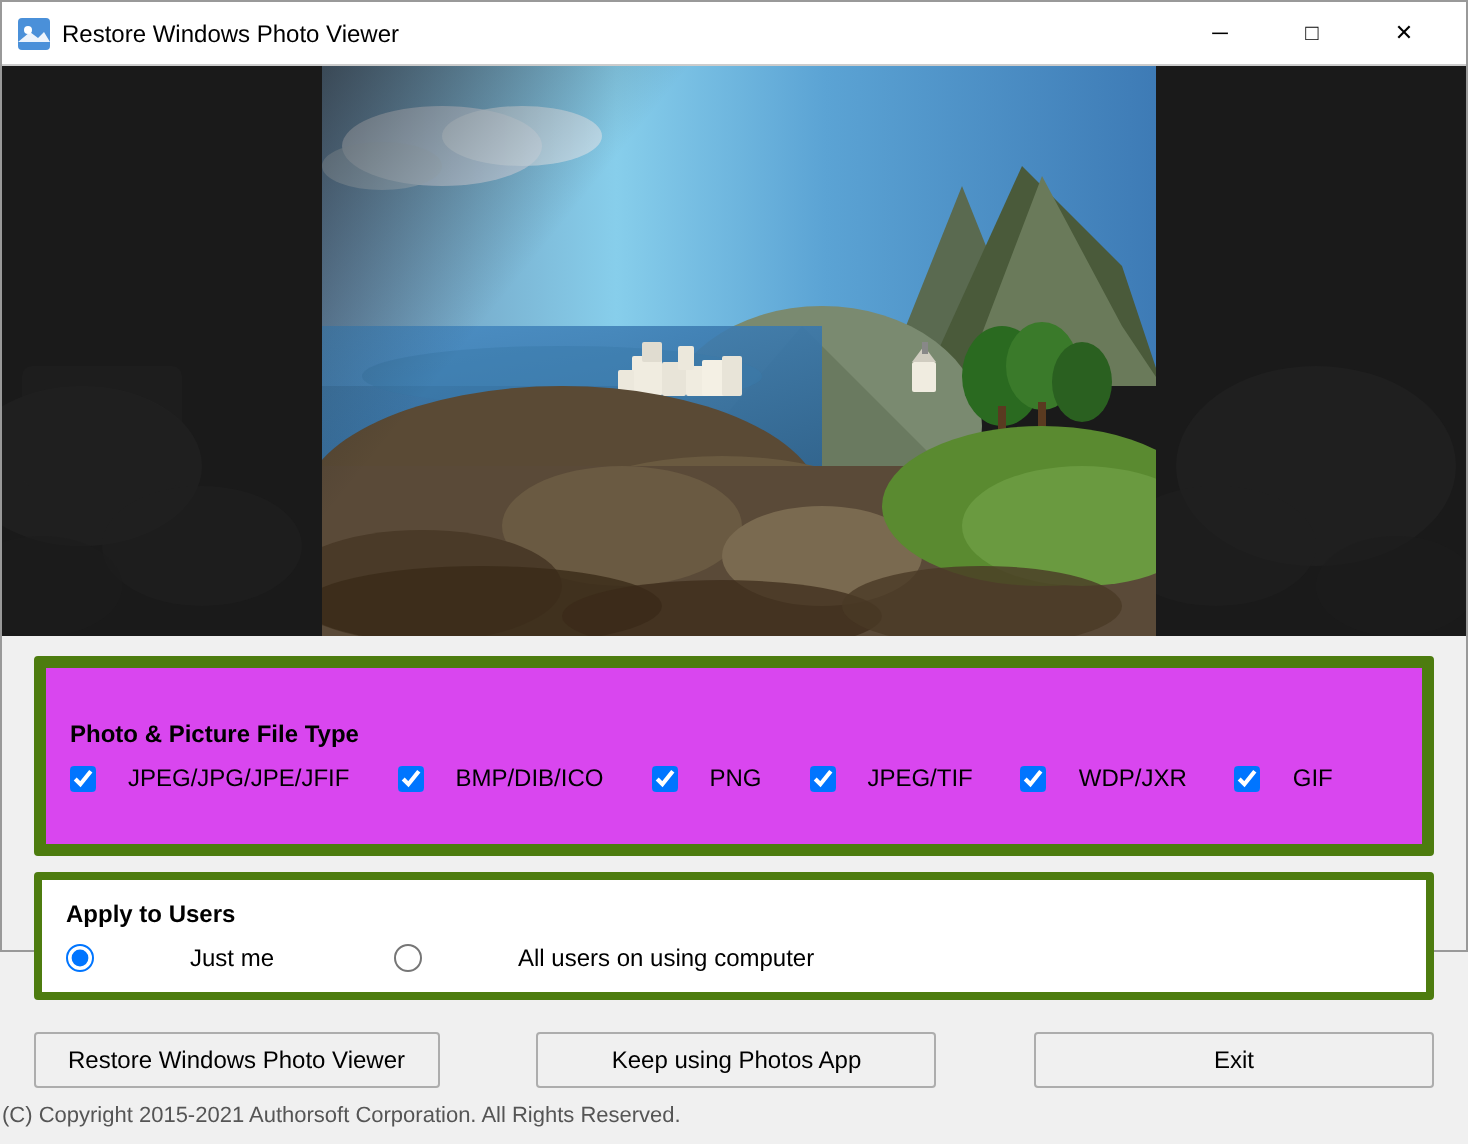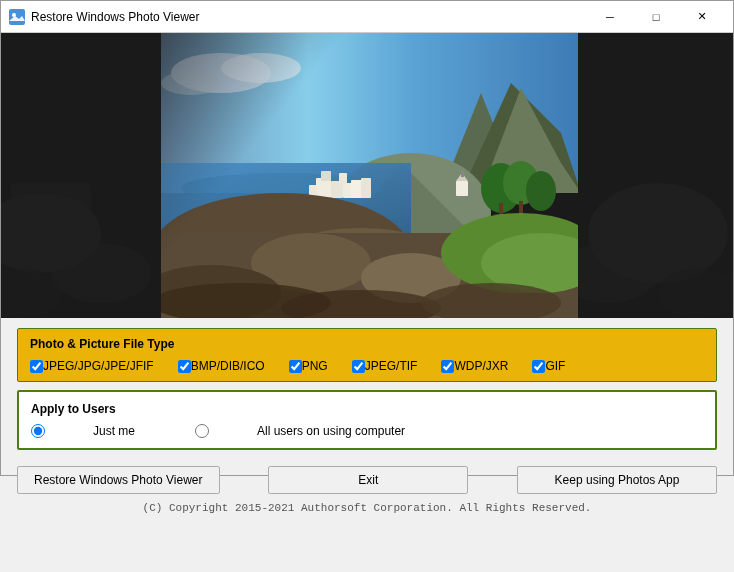--- a/index.html
+++ b/index.html
@@ -92,57 +92,57 @@
     .content {
       flex: 1;
       padding: 10px 16px;
       display: flex;
       flex-direction: column;
       gap: 8px;
     }
 
     
     .section {
-      background: #eab308;
-      border: 1px solid #4d7c0f;
+      background: #d946ef;
+      border: 6px solid #4d7c0f;
       border-radius: 2px;
-      padding: 8px 12px;
+      padding: 26px 12px;
     }
     .section-title {
       font-size: 12px;
       font-weight: 600;
       margin-bottom: 8px;
     }
     .checkboxes-row {
       display: flex;
       align-items: center;
       gap: 0;
       flex-wrap: wrap;
     }
     .checkbox-item {
       display: flex;
       align-items: center;
-      gap: 0;
+      gap: 16px;
       margin-right: 24px;
       cursor: pointer;
     }
     .checkbox-item input[type="checkbox"] {
       width: 13px;
       height: 13px;
       cursor: pointer;
     }
     .checkbox-label {
       font-size: 12px;
       white-space: nowrap;
     }
 
     
     .apply-section {
       background: #fff;
-      border: 2px solid #4d7c0f;
+      border: 4px solid #4d7c0f;
       border-radius: 2px;
       padding: 10px 12px;
     }
     .radio-row {
       display: flex;
       align-items: center;
       gap: 0;
       margin-top: 6px;
     }
     .radio-item {
@@ -176,25 +176,23 @@
       border: 1px solid #adadad;
       cursor: pointer;
       border-radius: 2px;
       min-width: 200px;
       text-align: center;
       color: #000;
     }
 
     
     .copyright {
-      text-align: center;
       font-size: 11px;
       color: #555;
       padding: 4px 0 8px 0;
-      font-family: Liberation Mono, monospace;
     }
 
     
     .scene-container {
       position: absolute;
       left: 160px;
       top: 0;
       width: 420px;
       height: 285px;
     }
@@ -369,19 +367,19 @@
           <input type="radio" name="users" style="">
           <span class="radio-label">All users on using computer</span>
         </label>
       </div>
     </div>
 
   </div>
 
   <div class="buttons-row">
     <button class="btn">Restore Windows Photo Viewer</button>
+    <button class="btn">Keep using Photos App</button>
     <button class="btn">Exit</button>
-    <button class="btn">Keep using Photos App</button>
   </div>
 
   <div class="copyright">(C) Copyright 2015-2021 Authorsoft Corporation. All Rights Reserved.</div>
 
 </div>
 
 </body></html>

